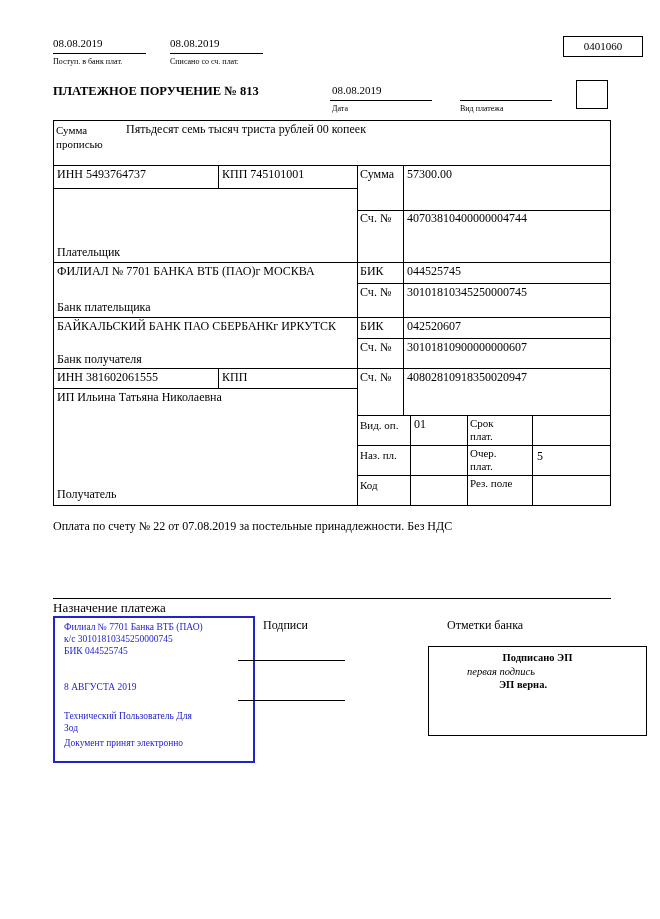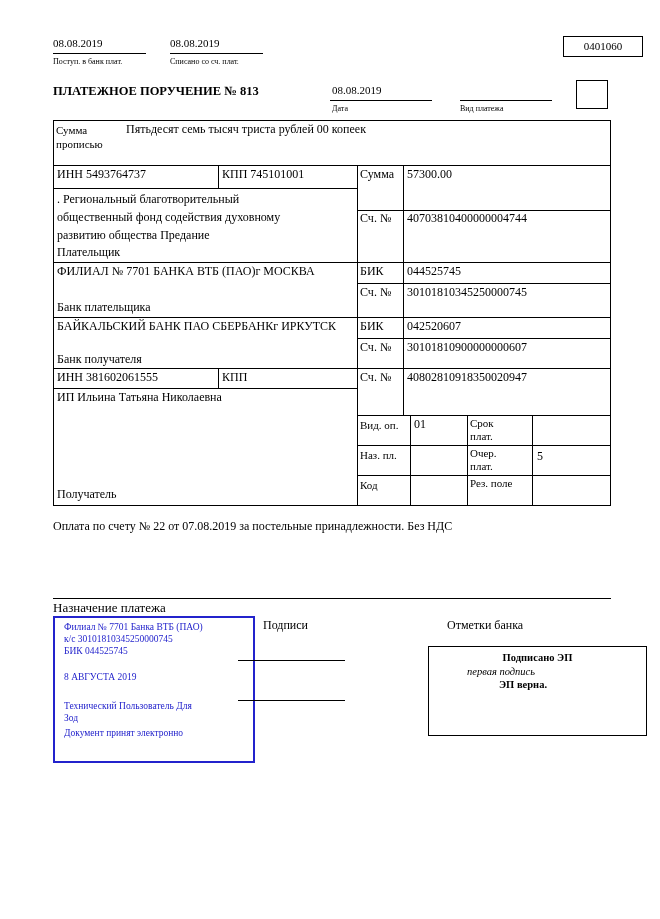--- a/index.html
+++ b/index.html
@@ -77,23 +77,20 @@
 
   <span class="t s11 pre" style="left:56px;top:123px;line-height:14px">Сумма
 прописью</span>
   <span class="t" style="left:126px;top:123px">Пятьдесят семь тысяч триста рублей 00 копеек</span>
 
   <span class="t" style="left:57px;top:168px">ИНН 5493764737</span>
   <span class="t" style="left:222px;top:168px">КПП 745101001</span>
   <span class="t" style="left:360px;top:168px">Сумма</span>
   <span class="t" style="left:407px;top:168px">57300.00</span>
 
-  <span class="t pre" style="left:57px;top:190px;line-height:18px">. Региональный благотворительный
-общественный фонд содействия духовному
-развитию общества Предание</span>
   <span class="t" style="left:360px;top:212px">Сч. №</span>
   <span class="t" style="left:407px;top:212px">40703810400000004744</span>
   <span class="t" style="left:57px;top:246px">Плательщик</span>
 
   <span class="t" style="left:57px;top:265px">ФИЛИАЛ № 7701 БАНКА ВТБ (ПАО)г МОСКВА</span>
   <span class="t" style="left:360px;top:265px">БИК</span>
   <span class="t" style="left:407px;top:265px">044525745</span>
   <span class="t" style="left:360px;top:286px">Сч. №</span>
   <span class="t" style="left:407px;top:286px">30101810345250000745</span>
   <span class="t" style="left:57px;top:301px">Банк плательщика</span>
@@ -124,21 +121,21 @@
   <span class="t s11" style="left:470px;top:477px">Рез. поле</span>
 
   <span class="t" style="left:53px;top:520px">Оплата по счету № 22 от 07.08.2019 за постельные принадлежности. Без НДС</span>
   <div class="hline" style="left:53px;top:598px;width:558px"></div>
   <span class="t s9" style="left:53px;top:601px">Назначение платежа</span>
 
   <div class="bluebox" style="left:53px;top:616px;width:180px;height:137px">
     <div>Филиал № 7701 Банка ВТБ (ПАО)</div>
     <div>к/с 30101810345250000745</div>
     <div>БИК 044525745</div>
-    <div style="margin-top:14px">8 АВГУСТА 2019</div>
+    <div style="margin-top:24px">8 АВГУСТА 2019</div>
     <div class="pre" style="margin-top:17px">Технический Пользователь Для
 Зод</div>
     <div style="margin-top:3px">Документ принят электронно</div>
   </div>
 
   <span class="t" style="left:263px;top:619px">Подписи</span>
   <span class="t" style="left:447px;top:619px">Отметки банка</span>
   <div class="hline" style="left:238px;top:660px;width:107px"></div>
   <div class="hline" style="left:238px;top:700px;width:107px"></div>
 

